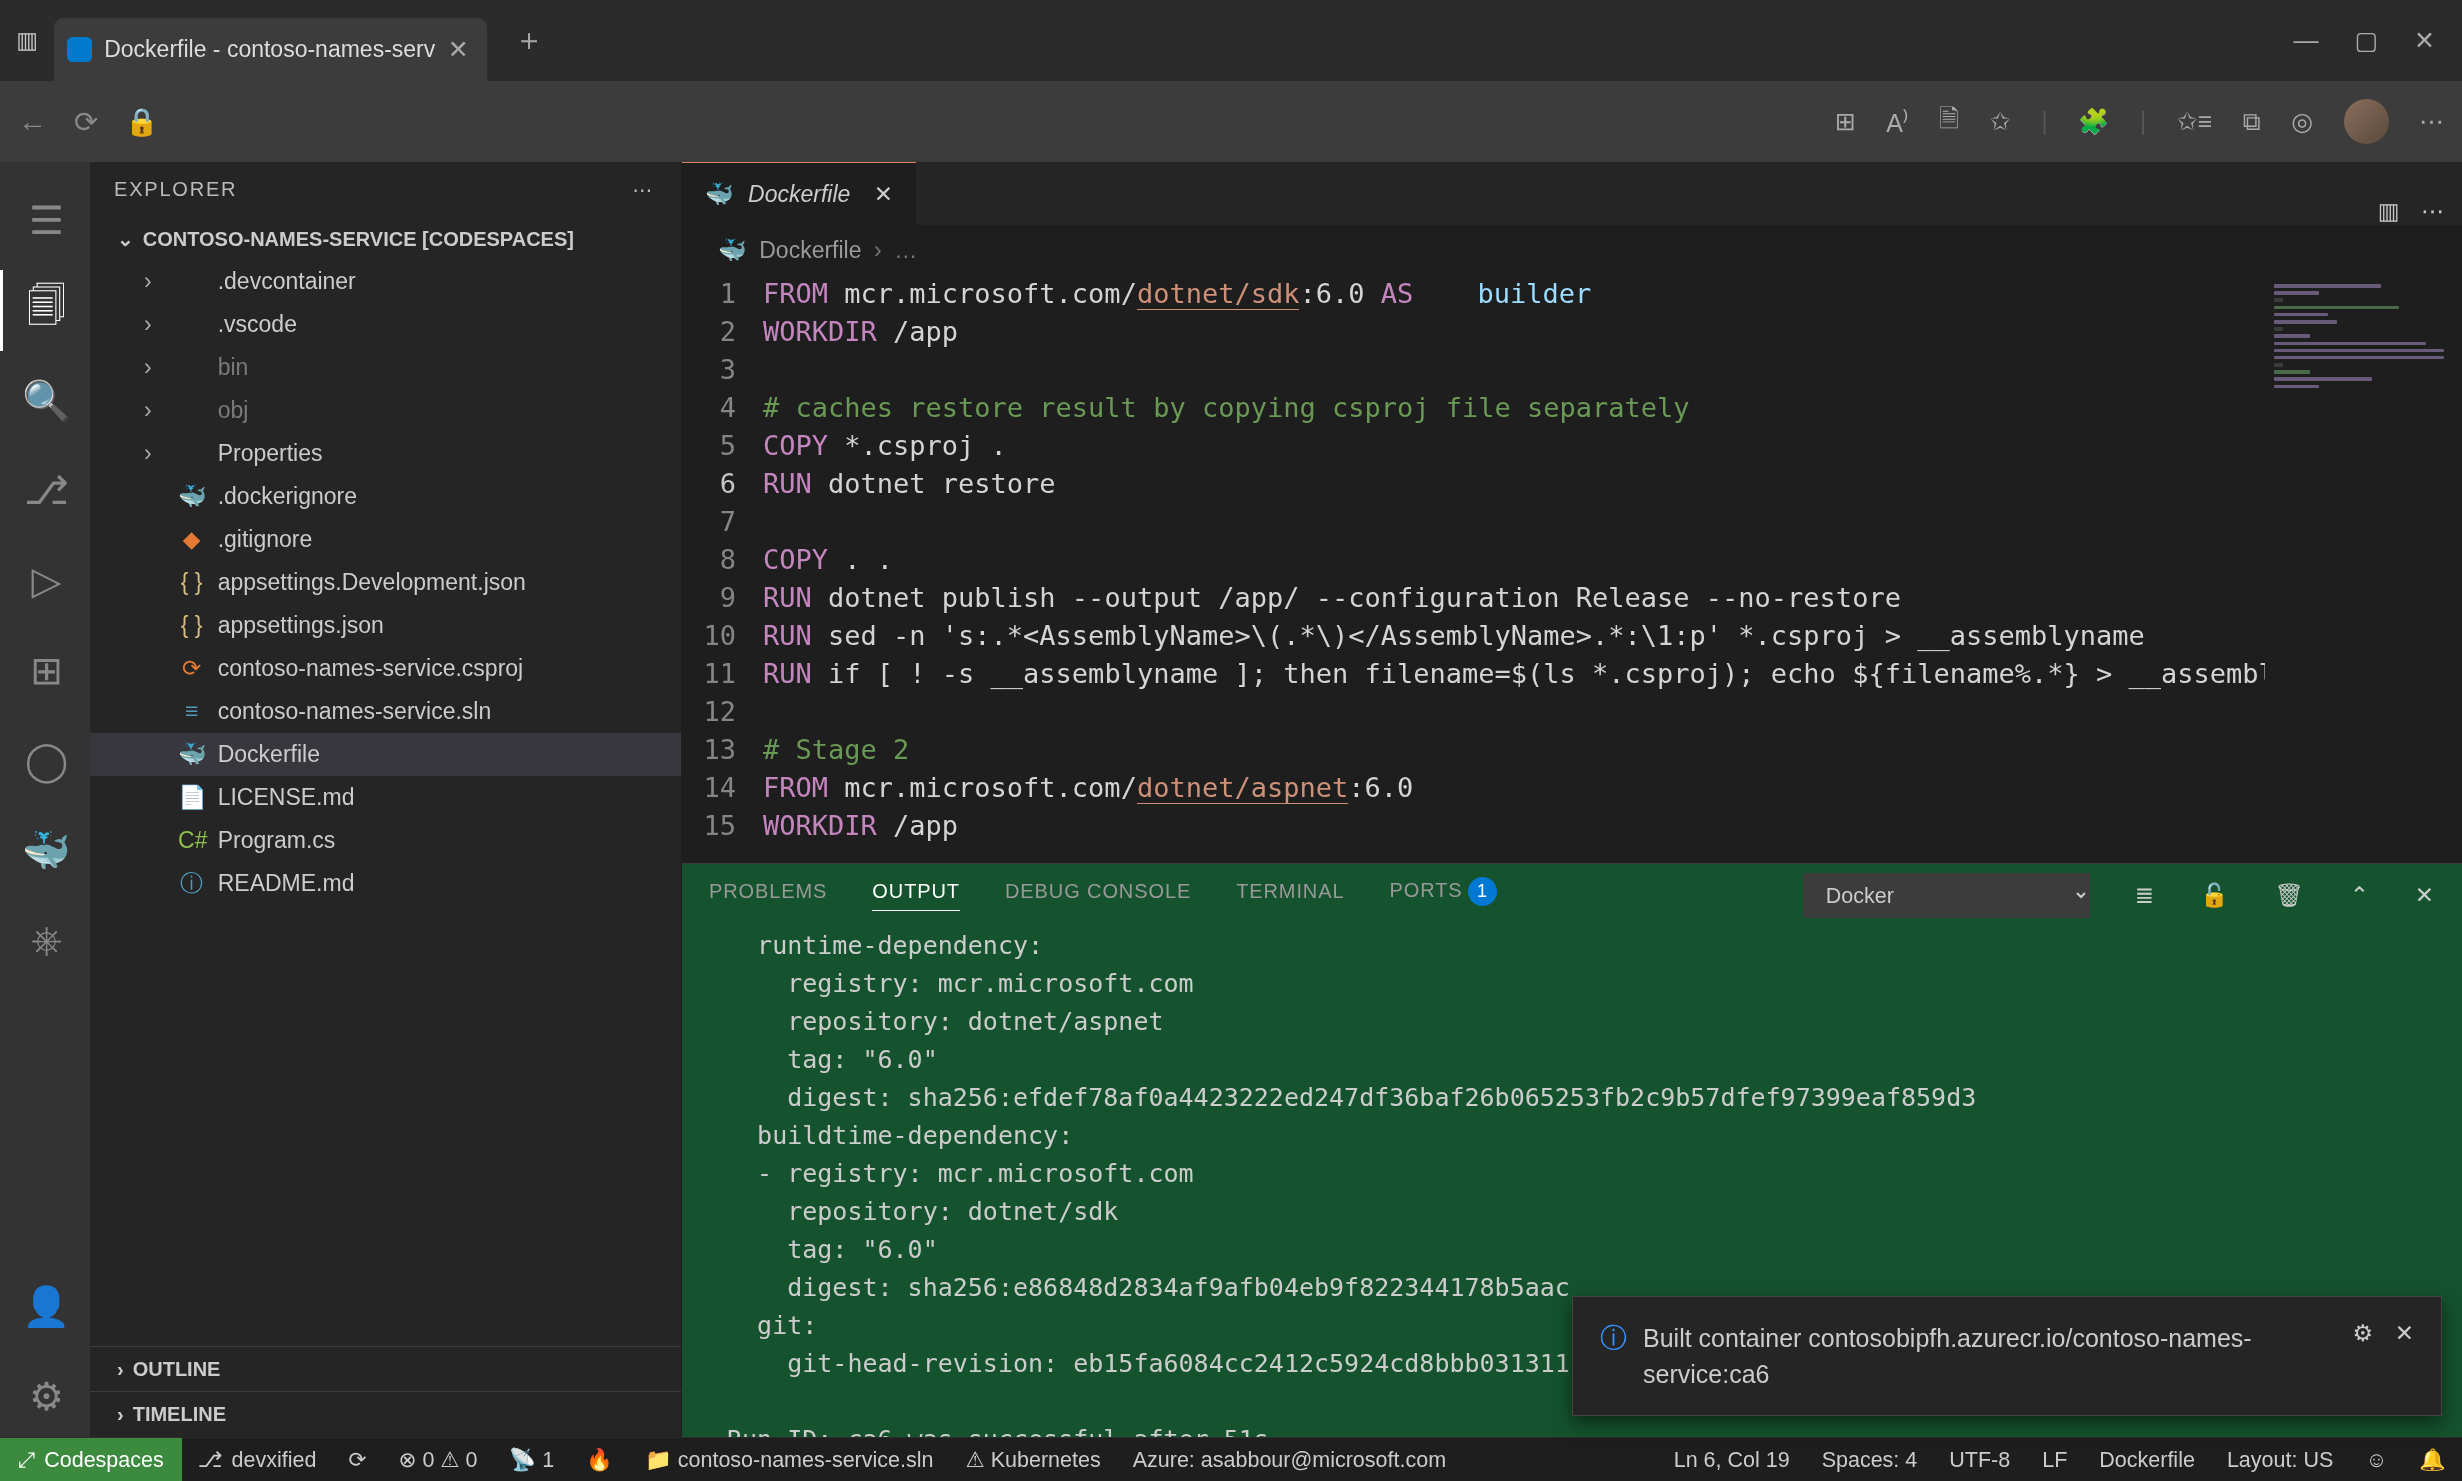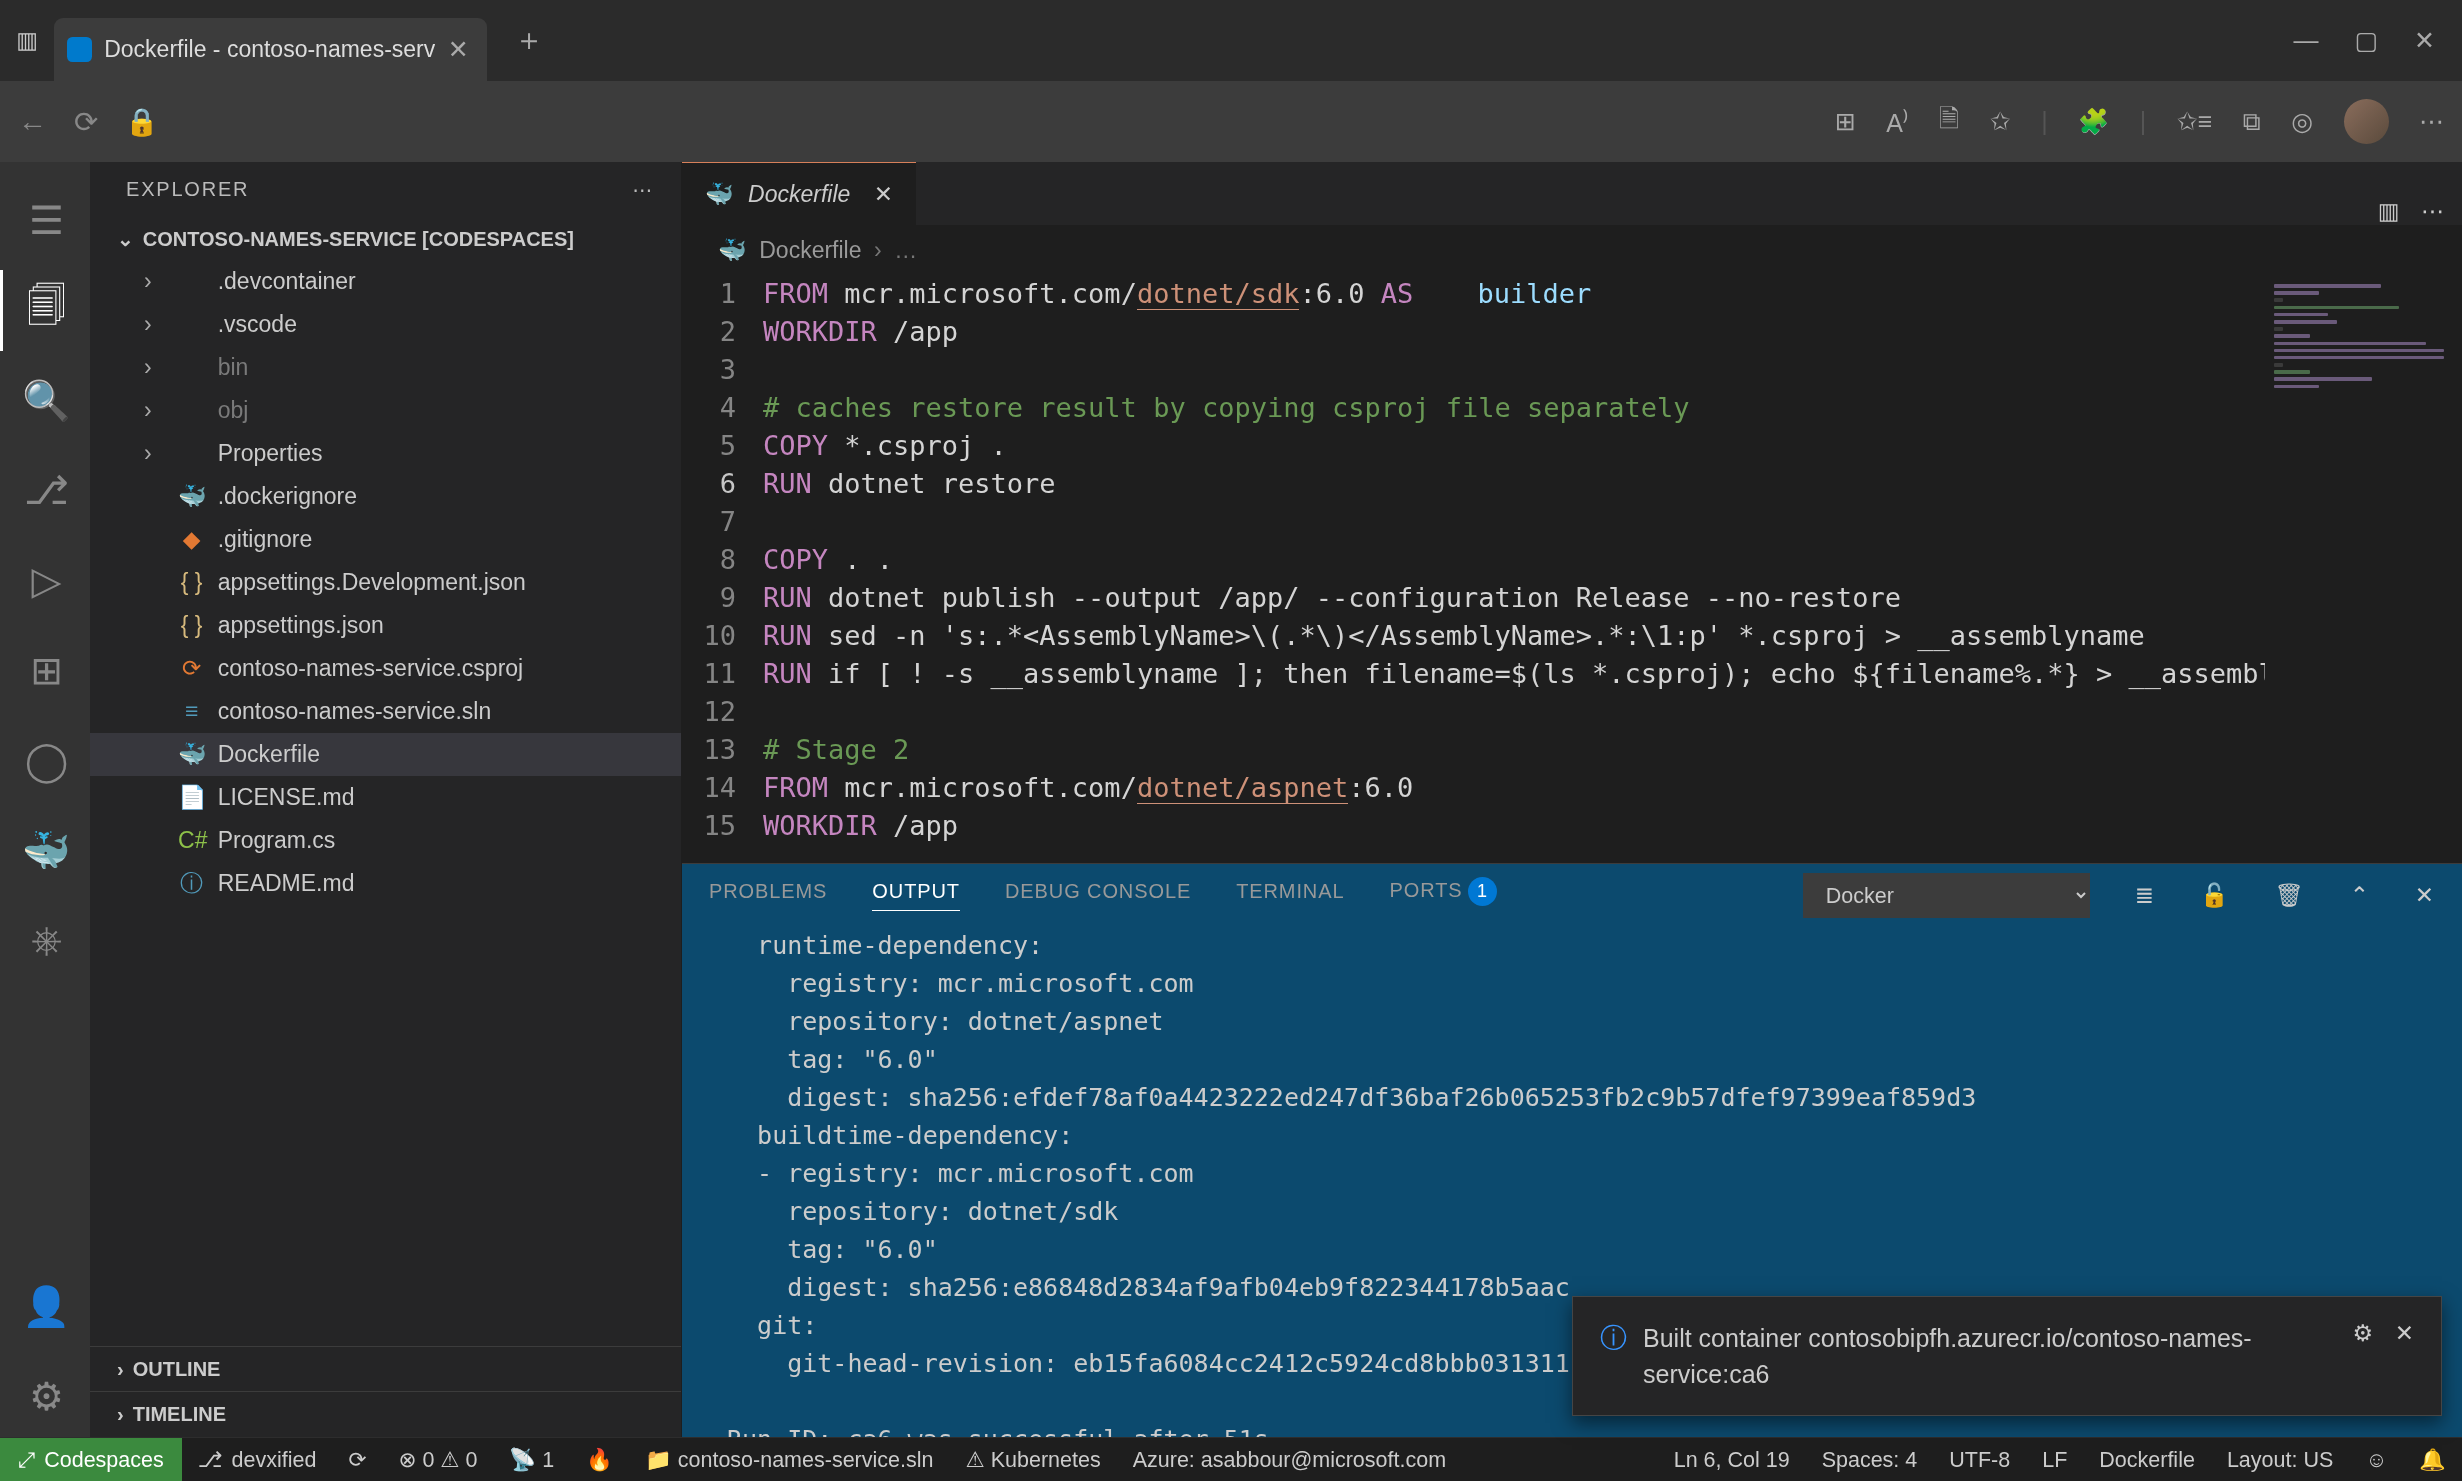--- a/index.html
+++ b/index.html
@@ -22,21 +22,21 @@
 .urlbar .url .scheme { color:#888; }
 .urlbar .icons { display:flex; gap:30.5px; color:#aaa; font-size:25px; align-items:center; }
 .urlbar .avatar { width:45px; height:45px; border-radius:50%; background:linear-gradient(135deg,#8a6d5c,#5a4a3c); }
 
 .main { flex:1; display:flex; overflow:hidden; }
 .activitybar { width:90px; background:#333; display:flex; flex-direction:column; align-items:center; padding-top:18px; gap:9px; }
 .activitybar .item { width:90px; height:81px; display:flex; align-items:center; justify-content:center; color:#888; font-size:39px; border-left:3.6px solid transparent; cursor:pointer; }
 .activitybar .item.active { color:#fff; border-left-color:#fff; }
 .activitybar .spacer { flex:1; }
 .sidebar { width:592px; background:#252526; display:flex; flex-direction:column; border-right:0.9px solid #1e1e1e; }
-.sidebar-hdr { display:flex; justify-content:space-between; padding:16px 27px 16px 36px; color:#bbb; font-size:20px; letter-spacing:1.8px; }
+.sidebar-hdr { display:flex; justify-content:space-between; padding:16px 27px 16px 24px; color:#bbb; font-size:20px; letter-spacing:1.8px; }
 .sidebar-section { padding:9px 27px; color:#ccc; font-size:20px; font-weight:700; display:flex; align-items:center; gap:9px; }
 .tree { flex:1; overflow:auto; }
 .tree-item { display:flex; align-items:center; height:43px; padding-left:54px; gap:12.6px; font-size:23px; color:#ccc; cursor:pointer; }
 .tree-item.dim { color:#7a7a7a; }
 .tree-item.sel { background:#37373d; }
 .tree-item .chev { color:#aaa; width:21.5px; }
 .tree-item .ico { width:27px; text-align:center; }
 .outline-hdr { padding:10.8px 27px; border-top:0.9px solid #3c3c3c; font-size:20px; font-weight:700; display:flex; align-items:center; gap:9px; }
 .editor-area { flex:1; display:flex; flex-direction:column; overflow:hidden; background:#1e1e1e; }
 .editor-tabs { height:63px; background:#252526; display:flex; align-items:flex-end; }
@@ -49,21 +49,21 @@
 .gutter { width:81px; text-align:right; color:#858585; padding-right:27px; user-select:none; }
 .gutter .cur { color:#c6c6c6; }
 .lines { flex:1; white-space:pre; color:#d4d4d4; overflow:hidden; }
 .lines .k-from,.lines .k-copy,.lines .k-run,.lines .k-workdir { color:#c586c0; }
 .lines .k-as { color:#c586c0; }
 .lines .link { color:#ce9178; border-bottom:0.9px solid #ce9178; }
 .lines .builder { color:#9cdcfe;margin-left:48px; }
 .lines .cmt { color:#6a9955; }
 .minimap { position:absolute; right:0; top:0; width:197px; height:100%; background:#1e1e1e; padding:9px; }
 .minimap .mm-line { height:3.6px; margin-bottom:3.6px; background:#3a3a3a; border-radius:0.9px; }
-.panel { height:574px; border-top:0.9px solid #3c3c3c; background:#0c4a6e; display:flex; flex-direction:column; }
+.panel { height:574px; border-top:0.9px solid #3c3c3c; background:#14532d; display:flex; flex-direction:column; }
 .panel-tabs { height:63px; display:flex; align-items:center; padding:0 27px; gap:45px; font-size:20px; color:#999; letter-spacing:0.9px; }
 .panel-tabs .pt { cursor:pointer; padding-bottom:7.2px; }
 .panel-tabs .pt.active { color:#fff; border-bottom:1.8px solid #fff; }
 .panel-tabs .badge { background:#0078d4; color:#fff; border-radius:50%; width:29px; height:29px; display:inline-flex; align-items:center; justify-content:center; font-size:18px; margin-left:5.4px; }
 .panel-tabs .spacer { flex:1; }
 .panel-tabs select { background:#3c3c3c; color:#ccc; border:0.9px solid #3c3c3c; height:45px; font-size:21.5px; padding:0 18px; min-width:287px; }
 .panel-tabs .picon { color:#ccc; font-size:23px; cursor:pointer; }
 .panel-body { flex:1; font-family:'Consolas',monospace; font-size:25px; line-height:38px; color:#ccc; padding:0 27px 18px 45px; white-space:pre; overflow:hidden; }
 .toast { position:absolute; right:20px; bottom:65px; width:870px; background:#252526; border:0.9px solid #454545; padding:23px 27px; display:flex; flex-direction:column; gap:21.5px; box-shadow:0 7.2px 18px rgba(0,0,0,0.5); }
 .toast-row1 { display:flex; gap:16px; align-items:flex-start; }

